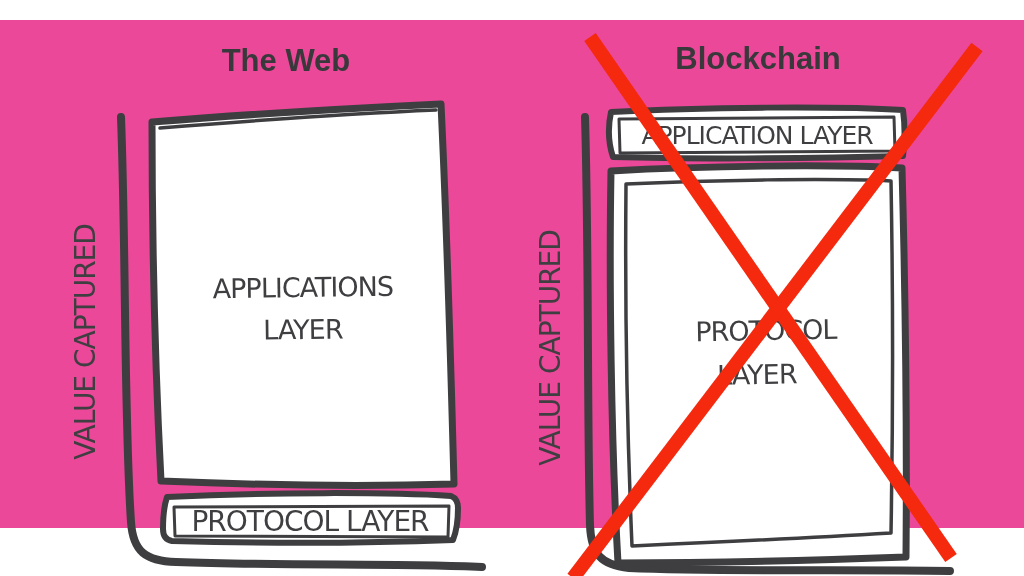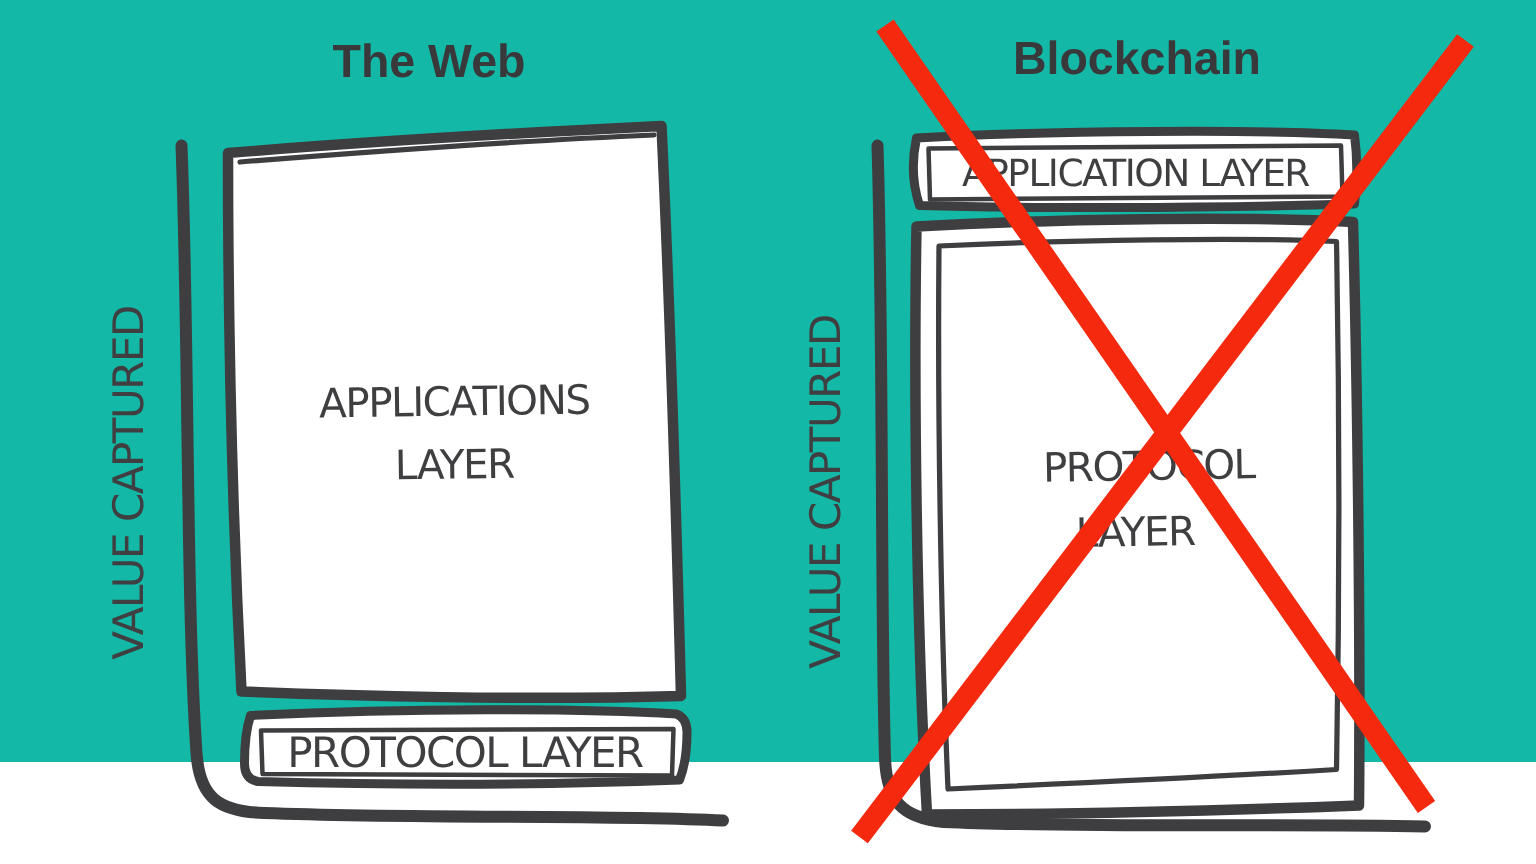--- a/index.html
+++ b/index.html
@@ -7,22 +7,23 @@
     padding: 0;
     background: #ffffff;
     width: 1024px;
     height: 576px;
     overflow: hidden;
   }
   .stage {
     position: relative;
     width: 1024px;
     height: 508px;
-    background: #14b8a6;
+    background: #ec4899;
     font-family: "Liberation Sans", sans-serif;
+    margin-top: 20px;
   }
   svg { display: block; }
   .ink-stroke {
     fill: none;
     stroke: #3e3e41;
     stroke-linecap: round;
     stroke-linejoin: round;
   }
   .box-fill {
     fill: #ffffff;

